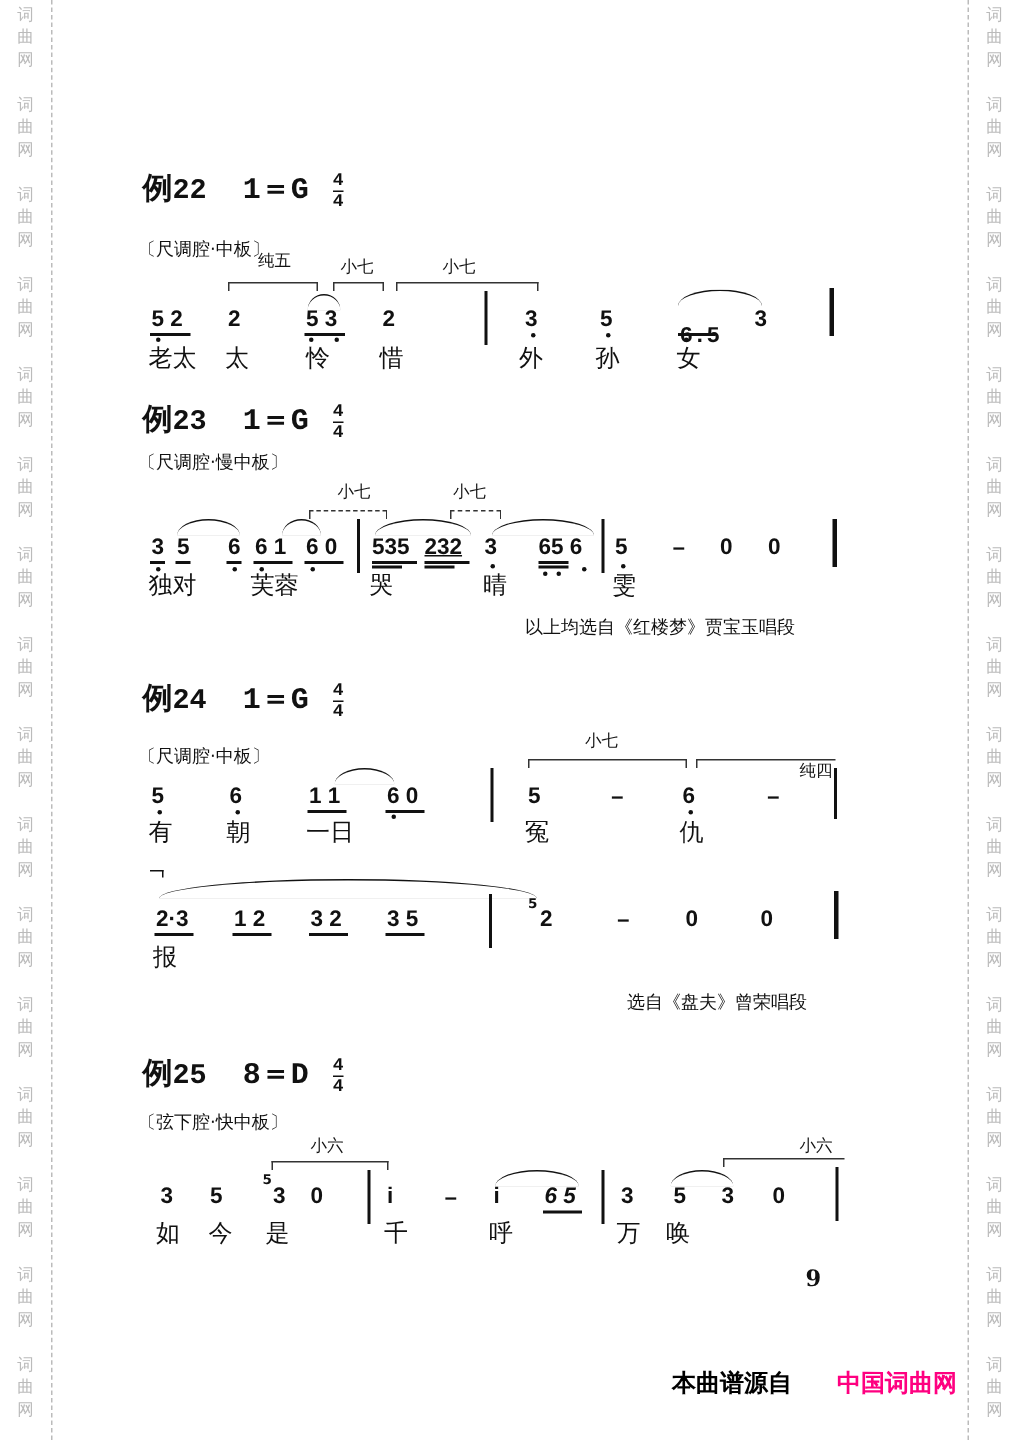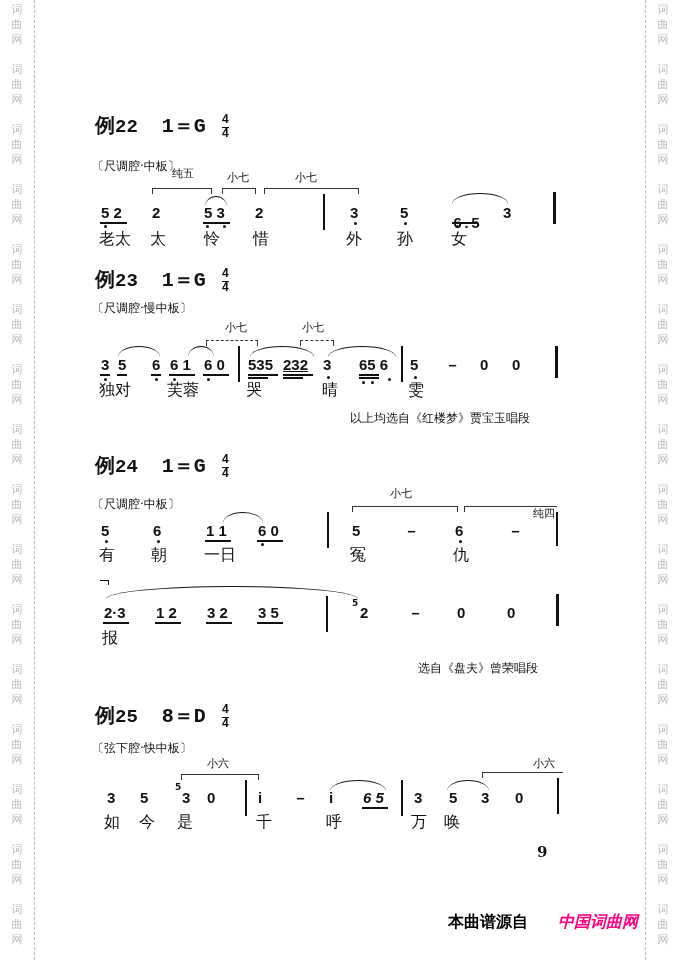--- a/index.html
+++ b/index.html
@@ -23,21 +23,21 @@
   .bar { position:absolute; width:1.5px; background:#111; }
   .endbar { position:absolute; width:3px; background:#111; }
   .ul { position:absolute; height:1.5px; background:#111; }
   .brk { position:absolute; border-top:1.5px solid #333; border-left:1.5px solid #333; border-right:1.5px solid #333; height:5px; }
   .brk.dash { border-top-style:dashed; }
   .arc { position:absolute; border-top:1.5px solid #111; border-radius:50% 50% 0 0 / 100% 100% 0 0; height:10px; }
   .dot { position:absolute; width:3px; height:3px; border-radius:50%; background:#111; }
   .grace { font-size:9px; font-weight:bold; position:absolute; }
   .pagenum { font-family:"DejaVu Serif",serif; font-weight:bold; font-size:15px; }
   .footer-a { font-weight:bold; font-size:16px; color:#000; }
-  .footer-b { font-weight:bold; font-size:16px; color:#ff0080;font-style:italic; }
+  .footer-b { font-weight:bold; font-size:16px; color:#ff0080; }
 </style>
 </head>
 <body>
 
 <div class="margin left" id="wmL">
     <div class="wm-group" style="top: 2px;">词<br>曲<br>网</div>
     <div class="wm-group" style="top: 62px;">词<br>曲<br>网</div>
     <div class="wm-group" style="top: 122px;">词<br>曲<br>网</div>
     <div class="wm-group" style="top: 182px;">词<br>曲<br>网</div>
     <div class="wm-group" style="top: 242px;">词<br>曲<br>网</div>

